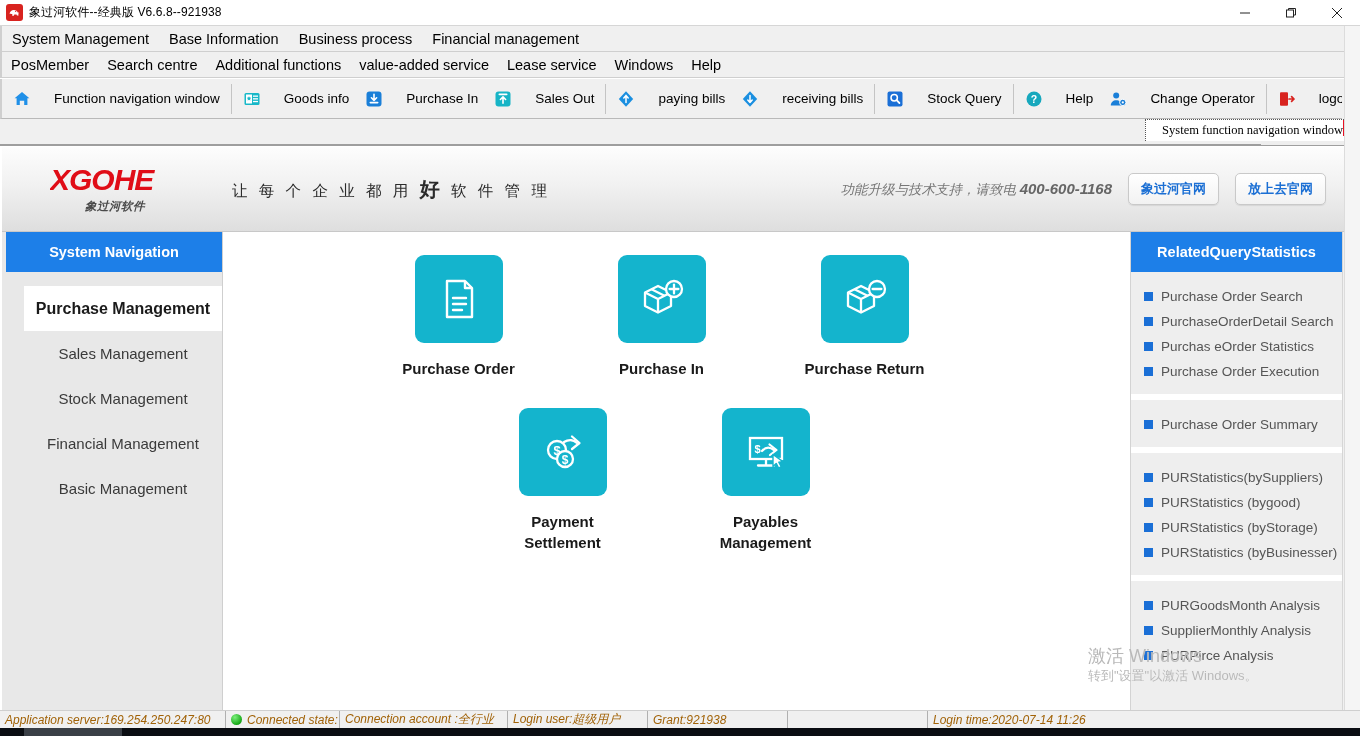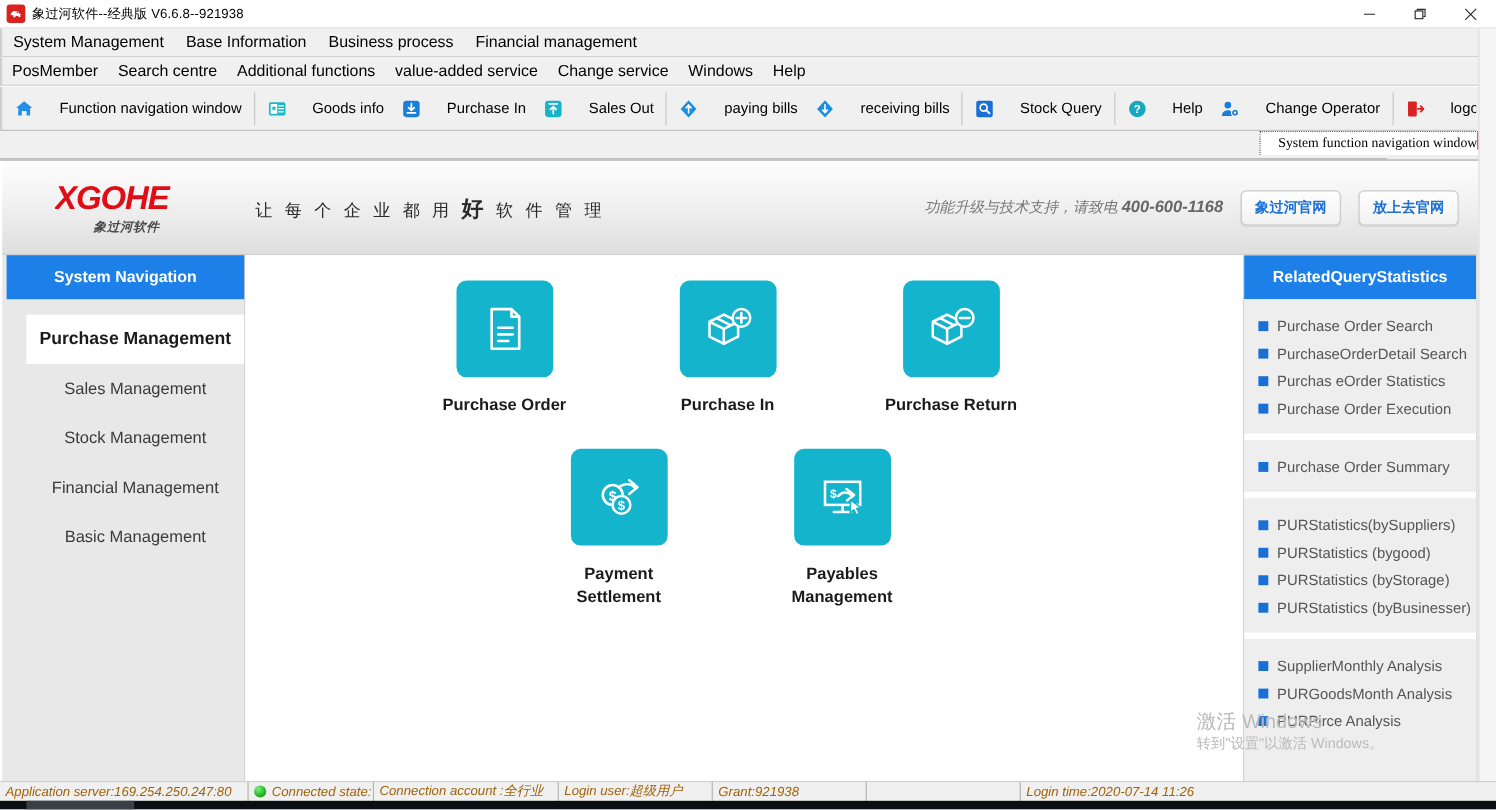--- a/index.html
+++ b/index.html
@@ -290,21 +290,21 @@
     <span class="menu-item">Base Information</span>
     <span class="menu-item">Business process</span>
     <span class="menu-item">Financial management</span>
   </div>
 
   <div class="menubar row2">
     <span class="menu-item">PosMember</span>
     <span class="menu-item">Search centre</span>
     <span class="menu-item">Additional functions</span>
     <span class="menu-item">value-added service</span>
-    <span class="menu-item">Change service</span>
+    <span class="menu-item">Lease service</span>
     <span class="menu-item">Windows</span>
     <span class="menu-item">Help</span>
   </div>
 
   <div class="toolbar">
 
     <div class="tgroup">
       <div class="tbtn">
         <span class="ico">
           <svg width="18" height="18" viewBox="0 0 18 18">
@@ -598,25 +598,25 @@
           <span class="rp-bullet"></span>
           <span>PURStatistics (byBusinesser)</span>
         </div>
       </div>
 
       <div class="rp-sep"></div>
 
       <div class="rp-group">
         <div class="rp-link">
           <span class="rp-bullet"></span>
+          <span>PURGoodsMonth Analysis</span>
+        </div>
+        <div class="rp-link">
+          <span class="rp-bullet"></span>
           <span>SupplierMonthly Analysis</span>
-        </div>
-        <div class="rp-link">
-          <span class="rp-bullet"></span>
-          <span>PURGoodsMonth Analysis</span>
         </div>
         <div class="rp-link">
           <span class="rp-bullet"></span>
           <span>PURPirce Analysis</span>
         </div>
       </div>
     </div>
 
     <div class="rp-scroll">
       <div class="rps-arrow">

